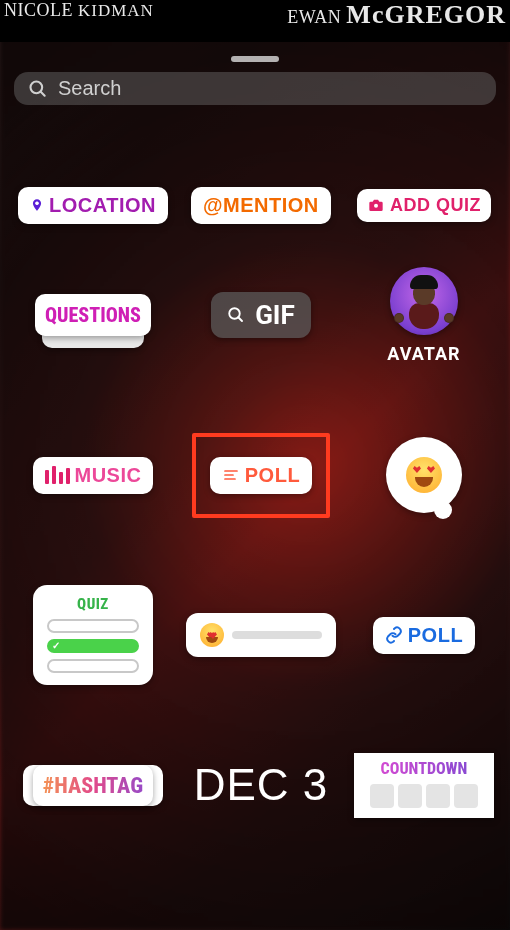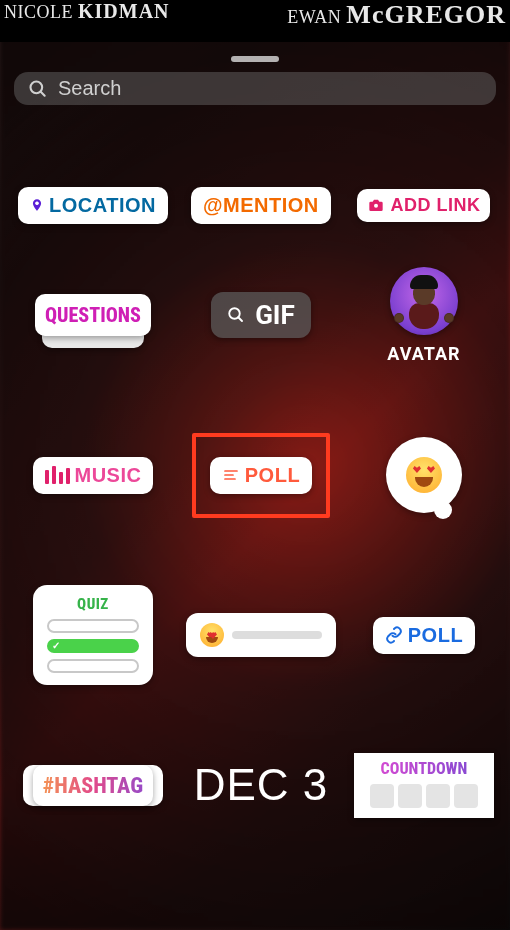--- a/index.html
+++ b/index.html
@@ -18,21 +18,21 @@
     position: relative; z-index: 2;
     height: 42px;
     background: #000;
     color: #e8e8e8;
     display: flex; justify-content: space-between; align-items: flex-start;
     padding: 0 4px;
     font-family: "Times New Roman", serif;
     letter-spacing: 0.5px;
   }
   .topbar .name1 { font-size: 18px; }
-  .topbar .name1 .big { font-size: 20px; font-weight: 700; letter-spacing: 1px; }
+  .topbar .name1 .big { font-size: 17px; font-weight: 400; letter-spacing: 1px; }
   .topbar .name2 { font-size: 18px; text-align: right; }
   .topbar .name2 .big { font-size: 26px; font-weight: 700; letter-spacing: 1px; }
   .handle {
     position: relative; z-index: 2;
     width: 48px; height: 6px; border-radius: 3px;
     background: rgba(220,220,220,0.8);
     margin: 14px auto 10px;
   }
   .search {
     position: relative; z-index: 2;
@@ -68,21 +68,21 @@
     font-weight: 800;
     font-size: 20px;
     letter-spacing: 0.5px;
     display: inline-flex; align-items: center; gap: 5px;
     box-shadow: 0 2px 6px rgba(0,0,0,0.35);
     font-family: -apple-system, "Helvetica Neue", Arial, sans-serif;
     font-stretch: condensed;
     white-space: nowrap;
   }
   .pill-sm { font-size: 18px; padding: 6px 10px; }
-  .loc { color: #0369a1; }
+  .loc { color: #a21caf; }
   .mention { color: #f36a00; }
   .addyours { color: #e0216b; }
   .questions-wrap { position: relative; width: 116px; }
   .questions-shadow {
     position: absolute; left: 6%; right: 6%; bottom: -12px; height: 18px;
     background: #e8e8e8; border-radius: 0 0 10px 10px;
     box-shadow: 0 3px 5px rgba(0,0,0,0.3);
   }
   .questions {
     position: relative;
@@ -272,21 +272,21 @@
     <div class="pill mention">
       <span>@MENTION</span>
     </div>
   </div>
   <div class="cell">
     <div class="pill addyours pill-sm">
       <svg class="cam-icon" viewBox="0 0 24 24" fill="#e0216b">
           <path d="M4 7h3l2-3h6l2 3h3a2 2 0 012 2v10a2 2 0 01-2 2H4a2 2 0 01-2-2V9a2 2 0 012-2z"></path>
           <circle cx="12" cy="13" r="3" fill="#fff"></circle>
         </svg>
-      <span>ADD LINK</span>
+      <span>ADD QUIZ</span>
     </div>
   </div>
 
   <div class="cell">
     <div class="questions-wrap">
       <div class="questions-shadow"></div>
       <div class="questions"><span>QUESTIONS</span></div>
     </div>
   </div>
   <div class="cell">

